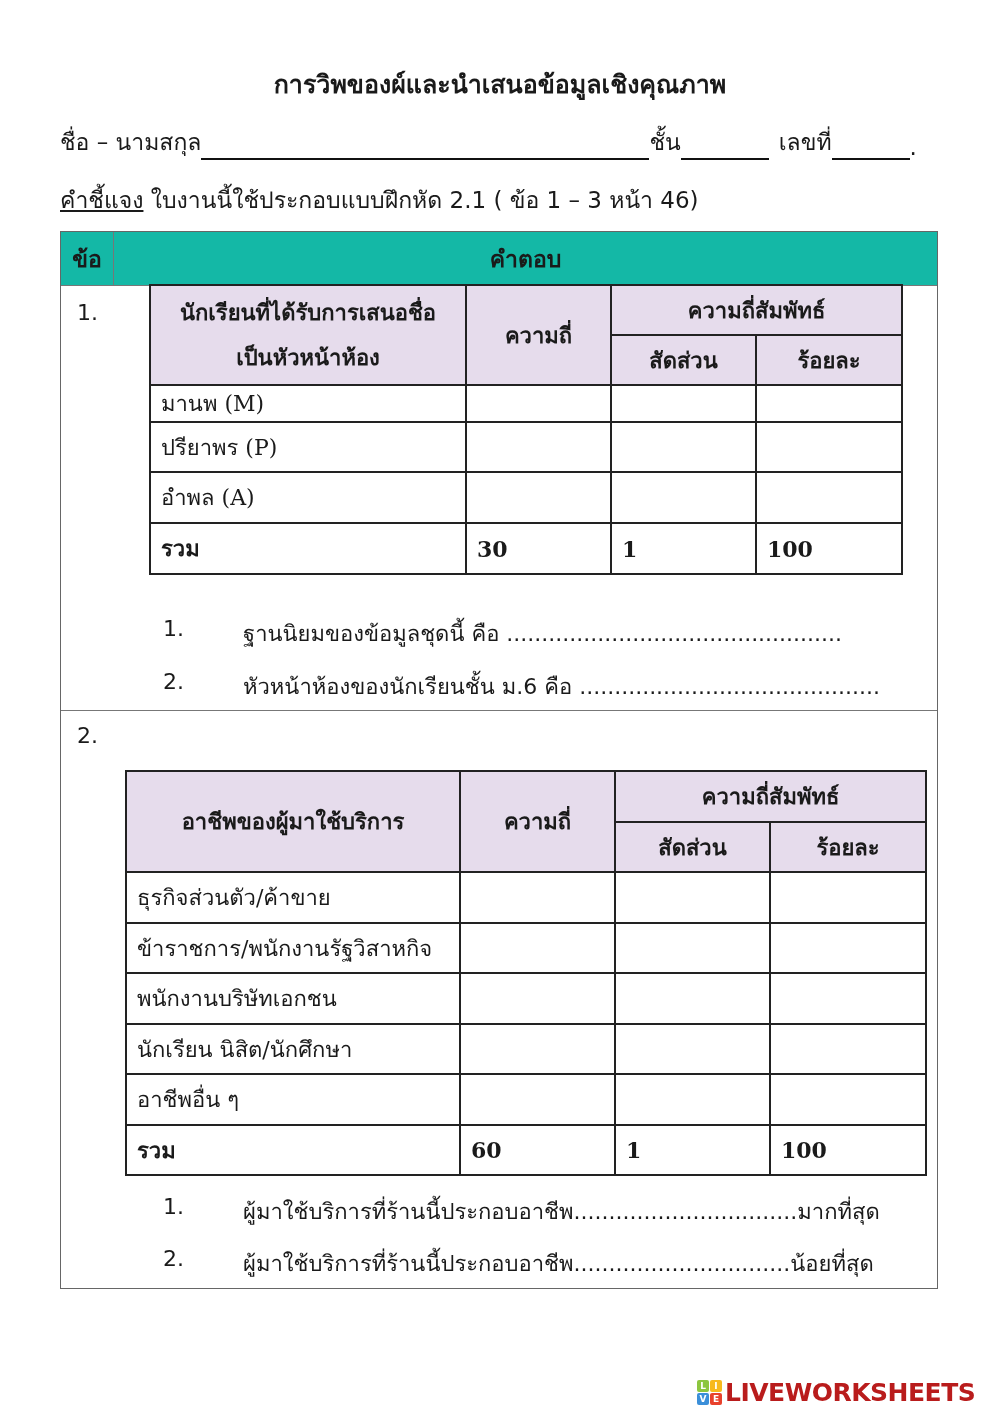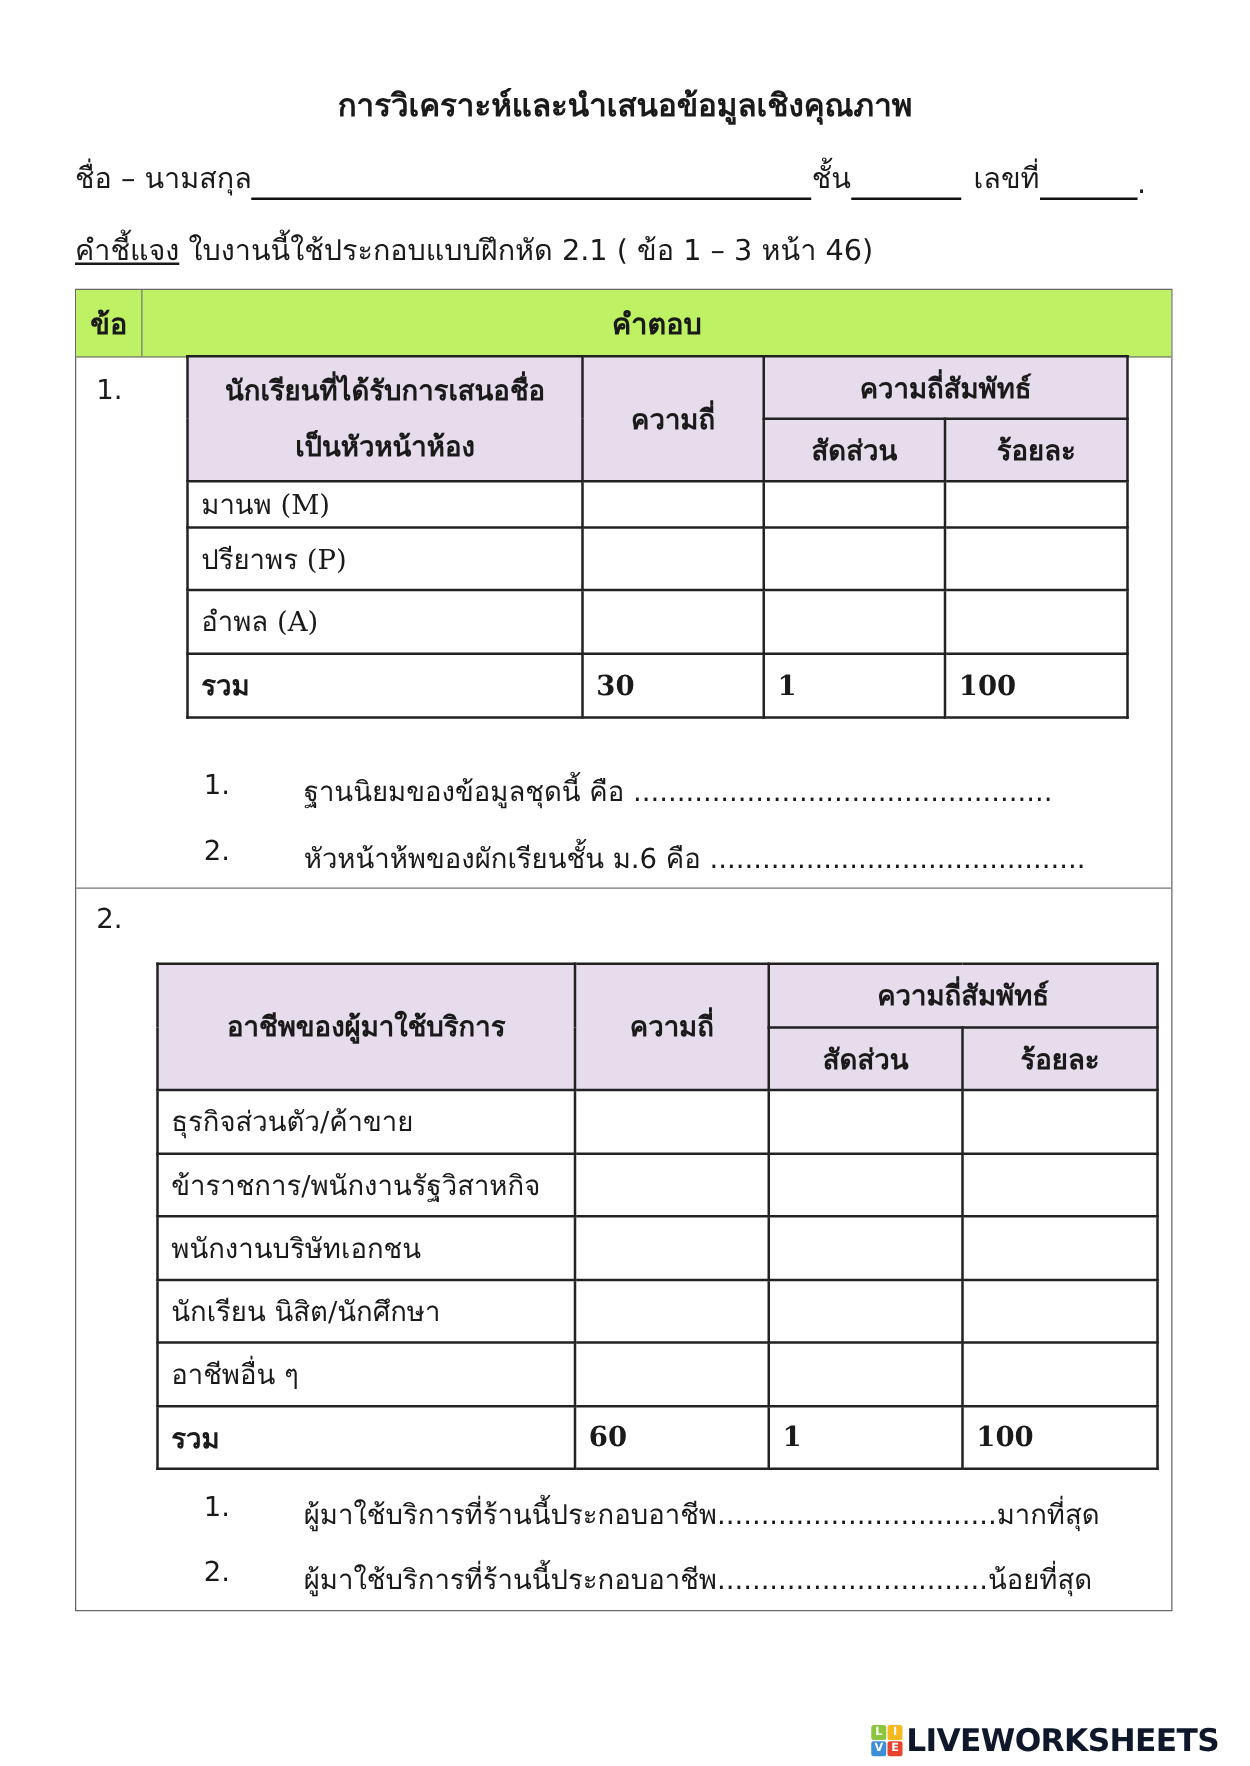--- a/index.html
+++ b/index.html
@@ -20,21 +20,21 @@
     .instr {
       position: absolute; top: 182px; left: 60px; font-size: 23px; white-space: nowrap;
     }
     .instr .lbl { font-weight: normal; text-decoration: underline; }
     .outer {
       position: absolute; left: 60px; top: 231px; width: 878px; height: 1058px;
       border: 1px solid #666; box-sizing: border-box;
     }
     .hdr {
       position: absolute; left: 0; top: 0; width: 876px; height: 54px;
-      background: #bef264; border-bottom: 1px solid #777; box-sizing: border-box;
+      background: #14b8a6; border-bottom: 1px solid #777; box-sizing: border-box;
       display: flex;
     }
     .hdr .c1 { width: 52px; border-right: 1px solid #777; display: flex; align-items: center; justify-content: center; font-size: 23px; font-weight: bold; }
     .hdr .c2 { flex: 1; display: flex; align-items: center; justify-content: center; font-size: 23px; font-weight: bold; }
     .sec-div { position: absolute; left: 0; top: 478px; width: 876px; border-top: 1px solid #777; }
     .qnum { position: absolute; font-size: 22px; }
     table.dt {
       position: absolute; border-collapse: collapse; table-layout: fixed;
       font-size: 22px;
     }
@@ -42,26 +42,26 @@
     table.dt th { background: #e6dcec; font-weight: bold; text-align: center; }
     table.dt td.lab { font-family: "DejaVu Serif", "Liberation Serif", serif; }
     table.dt tr.total td { font-weight: bold; font-family: "DejaVu Serif", "Liberation Serif", serif; }
     .qline { position: absolute; font-size: 22px; white-space: nowrap; display: flex; }
     .qline .n { width: 80px; }
     .logo {
       position: absolute; left: 697px; top: 1378px; display: flex; align-items: center;
     }
     .logo-grid { display: grid; grid-template-columns: 12px 12px; grid-template-rows: 12px 12px; gap: 1px; margin-right: 3px; }
     .logo-grid span { font-size: 9px; font-weight: bold; color: #fff; display: flex; align-items: center; justify-content: center; font-family: "DejaVu Sans", sans-serif; border-radius: 2px; }
-    .logo-text { font-size: 25px; font-weight: bold; color: #0f172a; font-family: "DejaVu Sans", sans-serif; letter-spacing: -0.5px; }
+    .logo-text { font-size: 25px; font-weight: bold; color: #b91c1c; font-family: "DejaVu Sans", sans-serif; letter-spacing: -0.5px; }
   </style>
 </head>
 <body>
 
-<div class="title">การวิเคราะห์และนำเสนอข้อมูลเชิงคุณภาพ</div>
+<div class="title">การวิพของผ์และนำเสนอข้อมูลเชิงคุณภาพ</div>
 
 <div class="name-line">
   <span>ชื่อ – นามสกุล</span>
   <span class="blank" style="width:448px"></span>
   <span>ชั้น</span>
   <span class="blank" style="width:88px"></span>
   <span style="margin-left:10px">เลขที่</span>
   <span class="blank" style="width:78px"></span>
   <span>.</span>
 </div>
@@ -124,21 +124,21 @@
     </tr>
   </tbody>
     </table>
 
   <div class="qline" style="left:102px; top:384px;">
     <span class="n">1.</span>
     <span>ฐานนิยมของข้อมูลชุดนี้ คือ ................................................</span>
   </div>
   <div class="qline" style="left:102px; top:437px;">
     <span class="n">2.</span>
-    <span>หัวหน้าห้พของผักเรียนชั้น ม.6 คือ ...........................................</span>
+    <span>หัวหน้าห้องของนักเรียนชั้น ม.6 คือ ...........................................</span>
   </div>
 
   <div class="sec-div"></div>
 
   <div class="qnum" style="left:16px; top:491px;">2.</div>
 
   <table class="dt" style="left:64px; top:538px; width:800px;">
     <colgroup>
         <col style="width:334px">
         <col style="width:155px">

